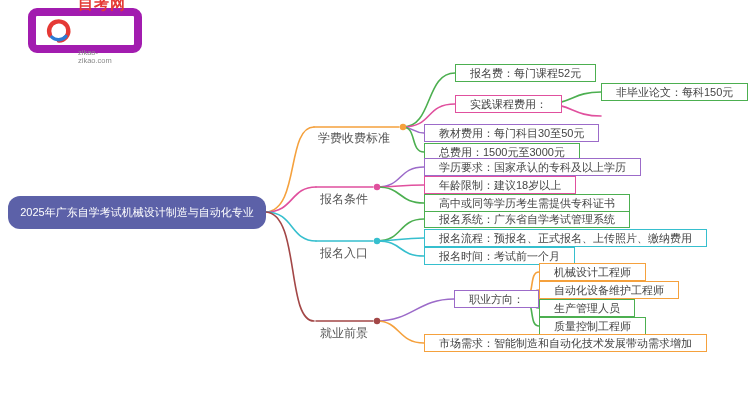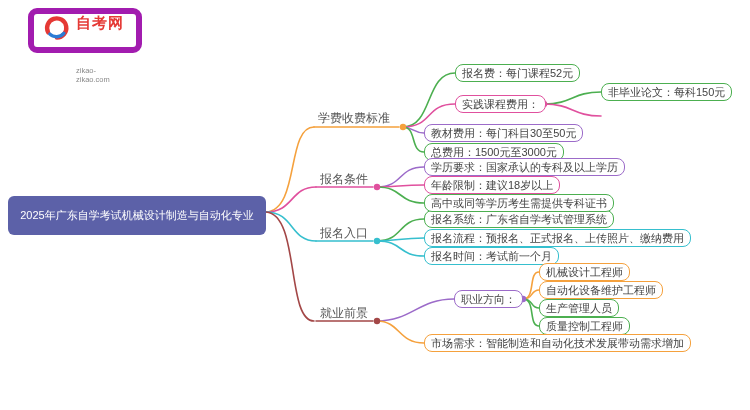--- a/index.html
+++ b/index.html
@@ -13,38 +13,38 @@
   .c-pk { --c:#E0509E; }
   .c-pu { --c:#9C6BC9; }
   .c-cy { --c:#36BFCE; }
   .c-mr { --c:#A34747; }
 
   svg.wires { position:absolute; left:0; top:0; width:750px; height:410px; pointer-events:none; }
   .w { fill:none; stroke:var(--c); stroke-width:1.6; stroke-linecap:round; }
   .d { fill:var(--c); stroke:none; }
 
   .logo { position:absolute; left:28px; top:8px; width:114px; height:45px;
-          border:6px solid #a21caf; border-radius:9px; background:#fff;
-          display:flex; padding:0 8px; gap:6px; }
+          border:8px solid #a21caf; border-radius:9px; background:#fff;
+          display:flex; align-items:center; padding:0 8px; gap:6px; }
   .logo-icon { width:28px; height:28px; flex:0 0 auto; display:block; }
   .logo-text { display:flex; flex-direction:column; line-height:1.15; }
   .logo-title { color:#E53935; font-weight:bold; font-size:15px; letter-spacing:1px; }
   .logo-sub { color:#8a8a8a; font-size:7.5px;margin-top:36px; }
 
-  .root-node { position:absolute; left:8px; top:196px; width:258px; height:39px;
-               background:#5C61A8; border-radius:6px; color:#ffffff;
+  .root-node { position:absolute; left:8px; top:196px; width:258px; height:33px;
+               background:#5C61A8; border-radius:12px; color:#ffffff;
                font-size:11px; font-weight:500; display:flex; align-items:center;
                justify-content:center; white-space:nowrap; }
 
   .branch { position:absolute; font-size:12px; color:#555555; font-weight:500;
-            height:16px; line-height:16px; white-space:nowrap; }
+            height:16px; line-height:16px; white-space:nowrap;margin-top:20px; }
 
   .node { position:absolute; height:18px; display:flex; align-items:center;
-          background:#ffffff; border:1.6px solid var(--c); border-radius:8px;
-          padding:0 6px; font-size:11px; color:#444444; white-space:nowrap; }
+          background:#ffffff; border:1.6px solid var(--c); border-radius:0;
+          padding:0 14px; font-size:11px; color:#444444; white-space:nowrap; }
 </style>
 </head>
 <body>
 
 <div class="canvas">
 
   <svg class="wires" viewBox="0 0 750 410">
 
     <path class="w c-or" d="M266,212 C300,210 286,127 314,127"></path>
     <path class="w c-pk" d="M266,212 C294,212 290,187 316,187"></path>

